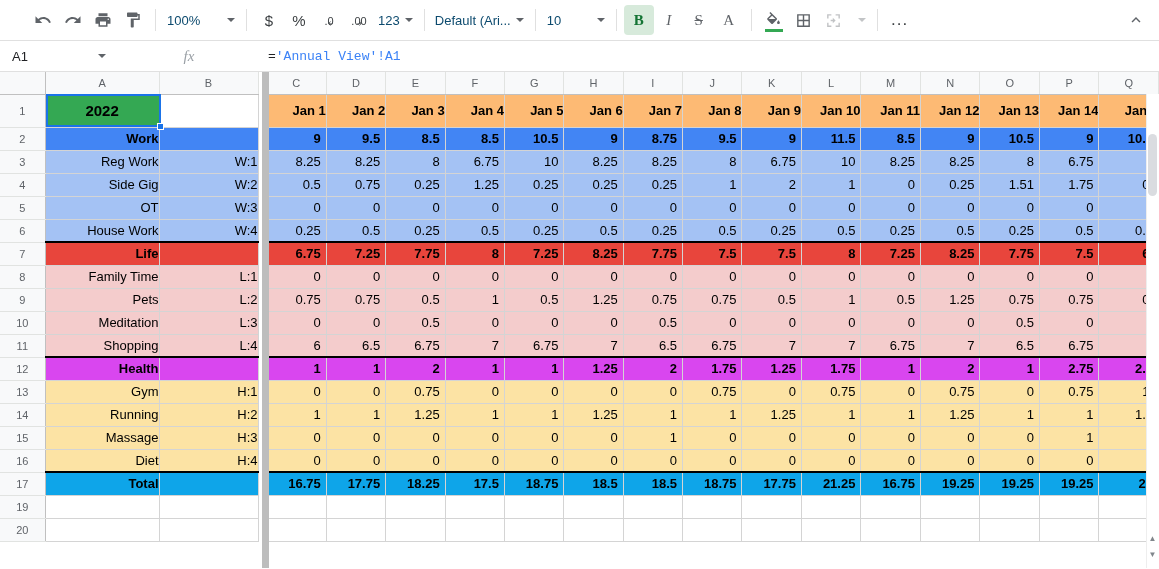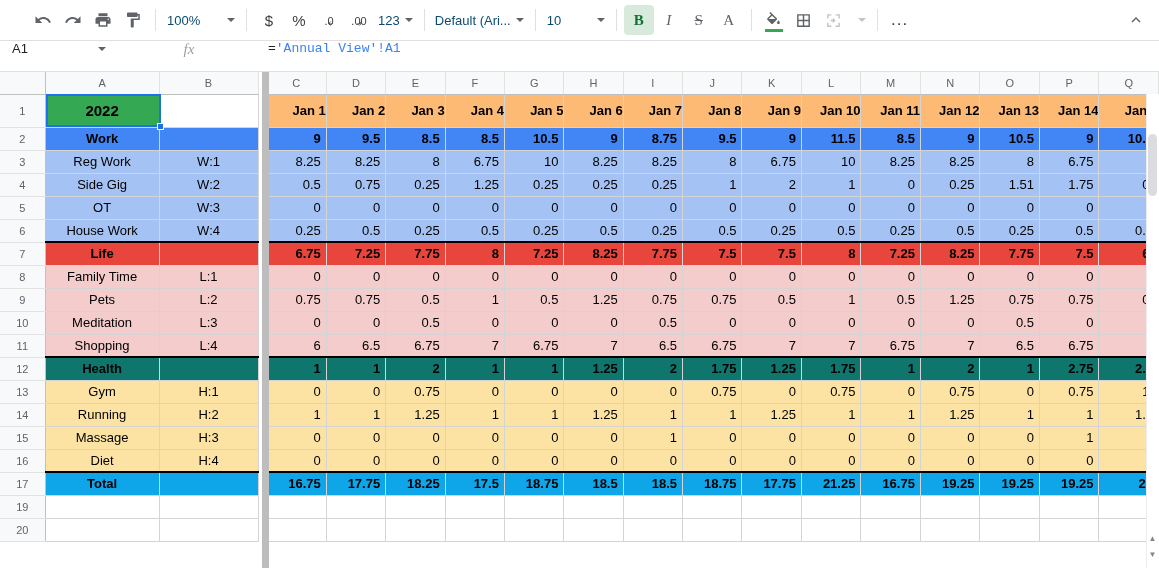--- a/index.html
+++ b/index.html
@@ -47,21 +47,21 @@
   .fontbox { width: 96px; justify-content: flex-end; }
   .sizebox { width: 66px; justify-content: space-between; }
   .fmt-lbl { font-size: 15px; color: #3c4043; }
   .fmt-sm { font-size: 11px; color: #3c4043; line-height: 1; }
   .bold-on { background: #d7eadb; color: #137333; font-weight: bold; }
   .collapse { margin-left: auto; }
 
   
   .fbar {
     height: 31px;
-    display: flex; align-items: flex-start;
+    display: flex; align-items: center;
     border-bottom: 1px solid #e0e0e0;
     background: #fff;
     gap: 24px;
   }
   .namebox {
     width: 120px; display: flex; align-items: center;
     padding-left: 12px; font-size: 13px; color: #202124;
     position: relative; cursor: text;
   }
   .namebox .caret { position: absolute; right: 14px; }
@@ -108,39 +108,39 @@
     border-right: 1px solid #d4d4d4;
     border-bottom: 1px solid #d4d4d4;
     font-size: 13px;
     color: #000;
     height: 23px;
     vertical-align: middle;
     overflow: hidden;
     white-space: nowrap;
   }
   td.cell.num { text-align: right; padding-right: 5px; }
-  td.cell.lbl { text-align: center; }
+  td.cell.lbl { text-align: right; }
   td.cell.ctr { text-align: center; }
 
   
   .freeze-gap { width: 9px; background: #fff; border: none; }
   .freeze-bar {
     position: absolute; top: 0; left: 262px;
     width: 7px; height: 100%;
     background: #bdbdbd;
     z-index: 6;
     pointer-events: none;
   }
 
   
   .c-work-h   { background: #4285f4; color:#fff; font-weight:bold; }
   .c-work     { background: #a4c2f4; }
   .c-life-h   { background: #e8453c; color:#fff; font-weight:bold; }
   .c-life     { background: #f4cccc; }
-  .c-health-h { background: #0f766e; color:#fff; font-weight:bold; }
+  .c-health-h { background: #d946ef; color:#fff; font-weight:bold; }
   .c-health   { background: #fce3a4; }
   .c-total    { background: #0ea5e9; color:#fff; font-weight:bold; }
   .c-green    { background: #34a853; color:#fff; font-weight:bold; }
   .c-white    { background: #fff; }
   .c-date     { background: #fdba74; color:#000; font-weight:bold; text-align:right; padding-right:5px; }
 
   .thick-top    { border-top: 2px solid #000; }
   .thick-bottom { border-bottom: 2px solid #000; }
   .sel-overlay {
     position: absolute;

